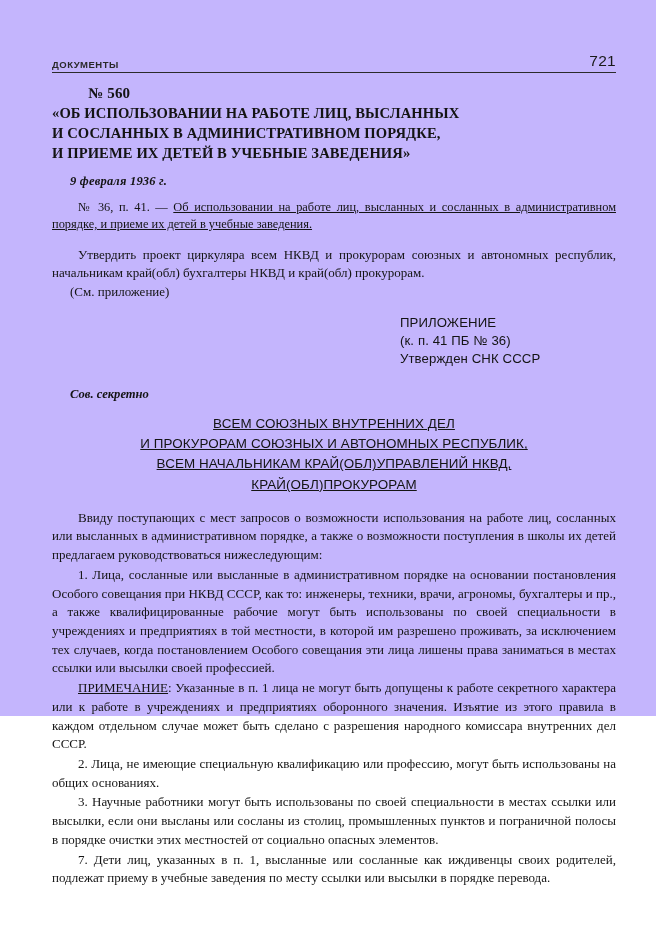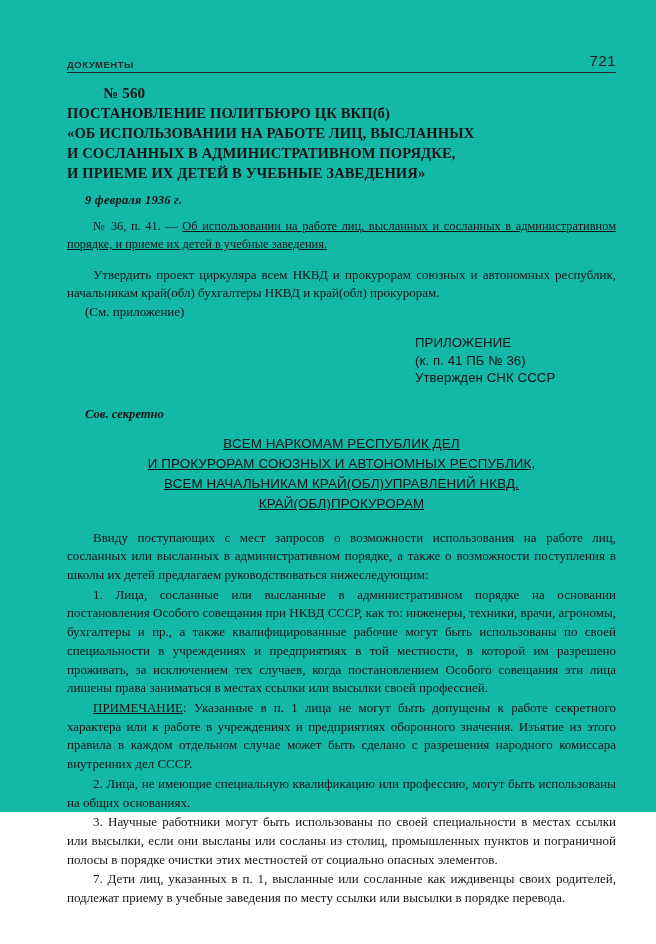--- a/index.html
+++ b/index.html
@@ -10,24 +10,24 @@
   body {
     width: 656px;
     height: 944px;
     overflow: hidden;
     font-family: "Liberation Serif", "DejaVu Serif", serif;
     color: #141414;
   }
   .page {
     position: relative;
     width: 656px;
-    height: 812px;
-    background: #14b8a6;
+    height: 716px;
+    background: #c4b5fd;
     box-sizing: border-box;
-    padding: 46px 40px 0 67px;
+    padding: 46px 40px 0 52px;
   }
   
   .runhead {
     display: flex;
     align-items: flex-end;
     justify-content: space-between;
     height: 24px;
   }
   .runhead-label {
     font-family: "Liberation Sans", "DejaVu Sans", sans-serif;
@@ -139,21 +139,20 @@
 
   <div class="runhead">
     <span class="runhead-label">ДОКУМЕНТЫ</span>
     <span class="runhead-page">721</span>
   </div>
   <div class="rule"></div>
 
   <div class="docnum">№ 560</div>
 
   <div class="heading">
-    <div>ПОСТАНОВЛЕНИЕ ПОЛИТБЮРО ЦК ВКП(б)</div>
     <div>«ОБ ИСПОЛЬЗОВАНИИ НА РАБОТЕ ЛИЦ, ВЫСЛАННЫХ</div>
     <div>И СОСЛАННЫХ В АДМИНИСТРАТИВНОМ ПОРЯДКЕ,</div>
     <div>И ПРИЕМЕ ИХ ДЕТЕЙ В УЧЕБНЫЕ ЗАВЕДЕНИЯ»</div>
   </div>
 
   <div class="docdate">9 февраля 1936 г.</div>
 
   <div class="protocol">
     <span>№ 36, п. 41. — </span><span class="u">Об использовании на работе лиц, высланных и сосланных в административном порядке, и приеме их детей в учебные заведения.</span>
   </div>
@@ -164,21 +163,21 @@
 
   <div class="appendix">
     <div>ПРИЛОЖЕНИЕ</div>
     <div>(к. п. 41 ПБ № 36)</div>
     <div>Утвержден СНК СССР</div>
   </div>
 
   <div class="secret">Сов. секретно</div>
 
   <div class="addressee">
-    <div>ВСЕМ НАРКОМАМ РЕСПУБЛИК ДЕЛ</div>
+    <div>ВСЕМ СОЮЗНЫХ ВНУТРЕННИХ ДЕЛ</div>
     <div>И ПРОКУРОРАМ СОЮЗНЫХ И АВТОНОМНЫХ РЕСПУБЛИК,</div>
     <div>ВСЕМ НАЧАЛЬНИКАМ КРАЙ(ОБЛ)УПРАВЛЕНИЙ НКВД,</div>
     <div>КРАЙ(ОБЛ)ПРОКУРОРАМ</div>
   </div>
 
   <p class="body">Ввиду поступающих с мест запросов о возможности использования на работе лиц, сосланных или высланных в административном порядке, а также о возможности поступления в школы их детей предлагаем руководствоваться нижеследующим:</p>
 
   <p class="body">1. Лица, сосланные или высланные в административном порядке на основании постановления Особого совещания при НКВД СССР, как то: инженеры, техники, врачи, агрономы, бухгалтеры и пр., а также квалифицированные рабочие могут быть использованы по своей специальности в учреждениях и предприятиях в той местности, в которой им разрешено проживать, за исключением тех случаев, когда постановлением Особого совещания эти лица лишены права заниматься в местах ссылки или высылки своей профессией.</p>
 
   <p class="body">

